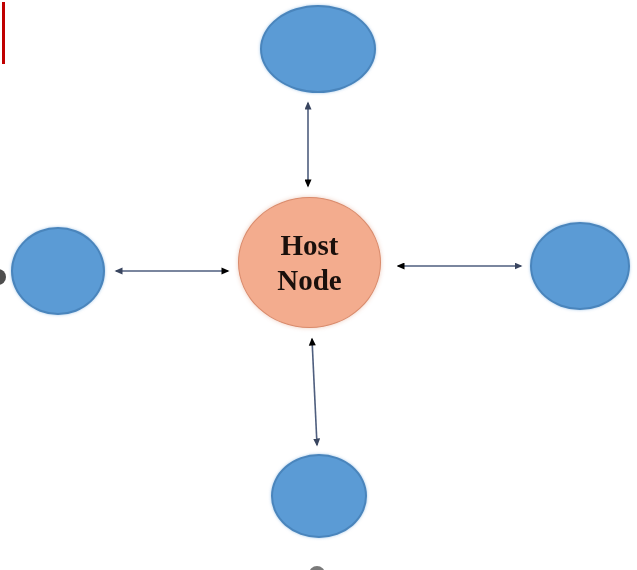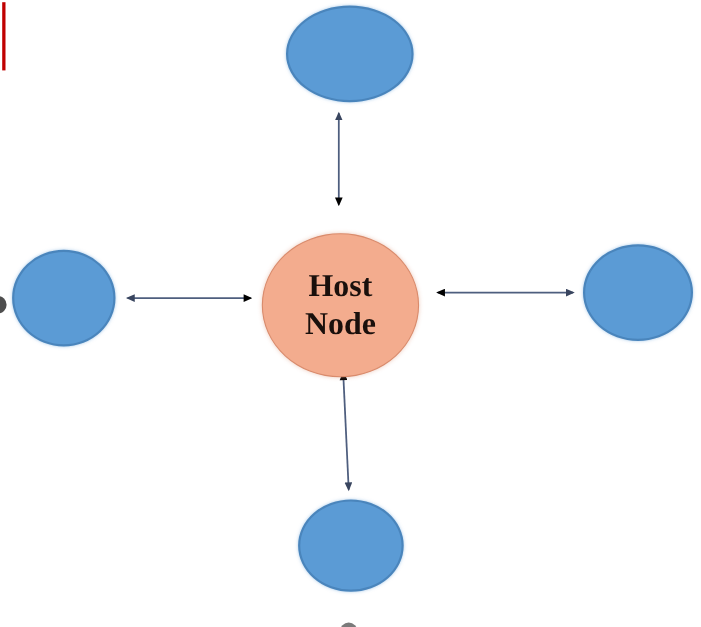--- a/index.html
+++ b/index.html
@@ -55,21 +55,21 @@
     line-height: 1.18;
     color: var(--label-text, #1A100C);
     text-align: center;
     white-space: pre-line;
     user-select: none;
   }
   .node-top    { left: 260px; top: 5px;   width: 116px; height: 88px; }
   .node-left   { left: 11px;  top: 227px; width: 94px;  height: 88px; }
   .node-right  { left: 530px; top: 222px; width: 100px; height: 88px; }
   .node-bottom { left: 271px; top: 454px; width: 96px;  height: 84px; }
-  .node-host   { left: 238px; top: 212px; width: 143px; height: 131px; }
+  .node-host   { left: 238px; top: 197px; width: 143px; height: 131px; }
 
   .red-line-artifact {
     position: absolute;
     left: 2px;
     top: 2px;
     width: 3px;
     height: 62px;
     background: var(--red-artifact, #C00000);
   }
   .edge-dot {

